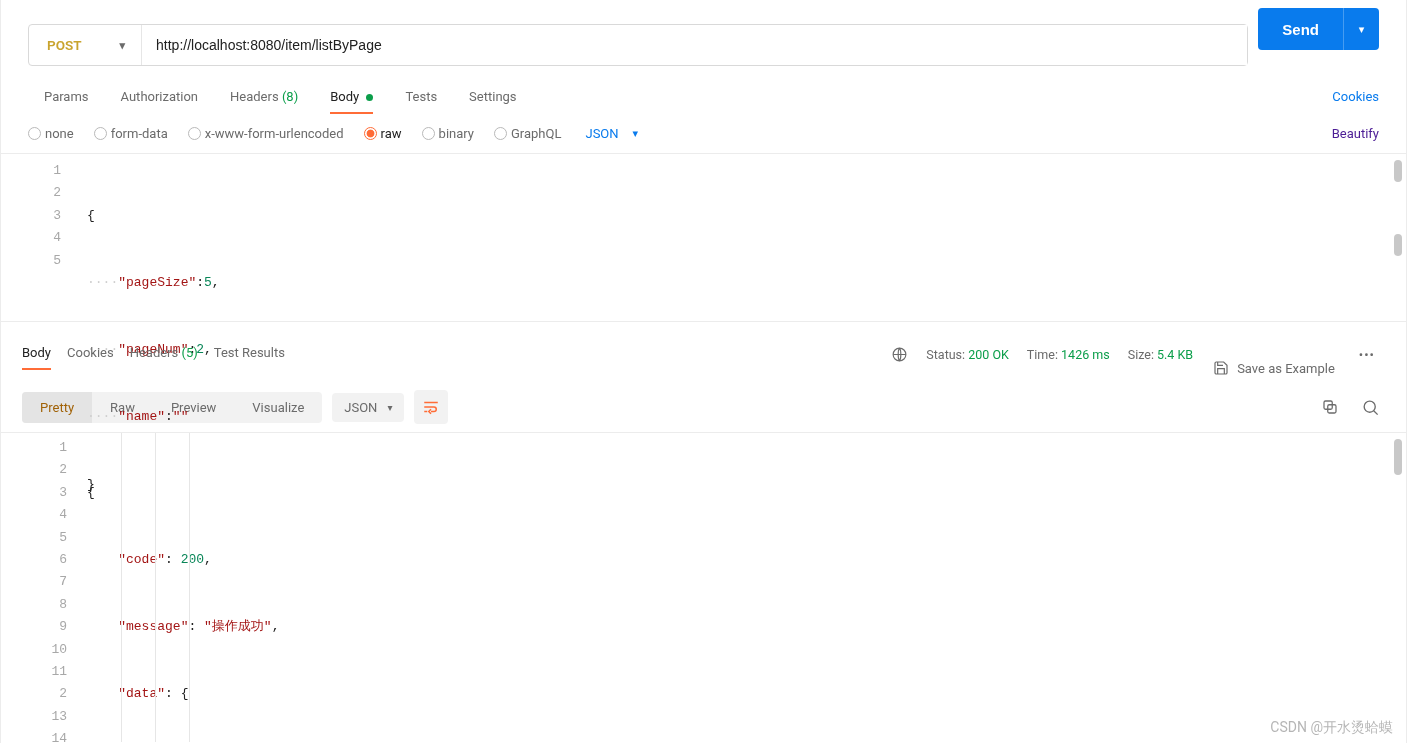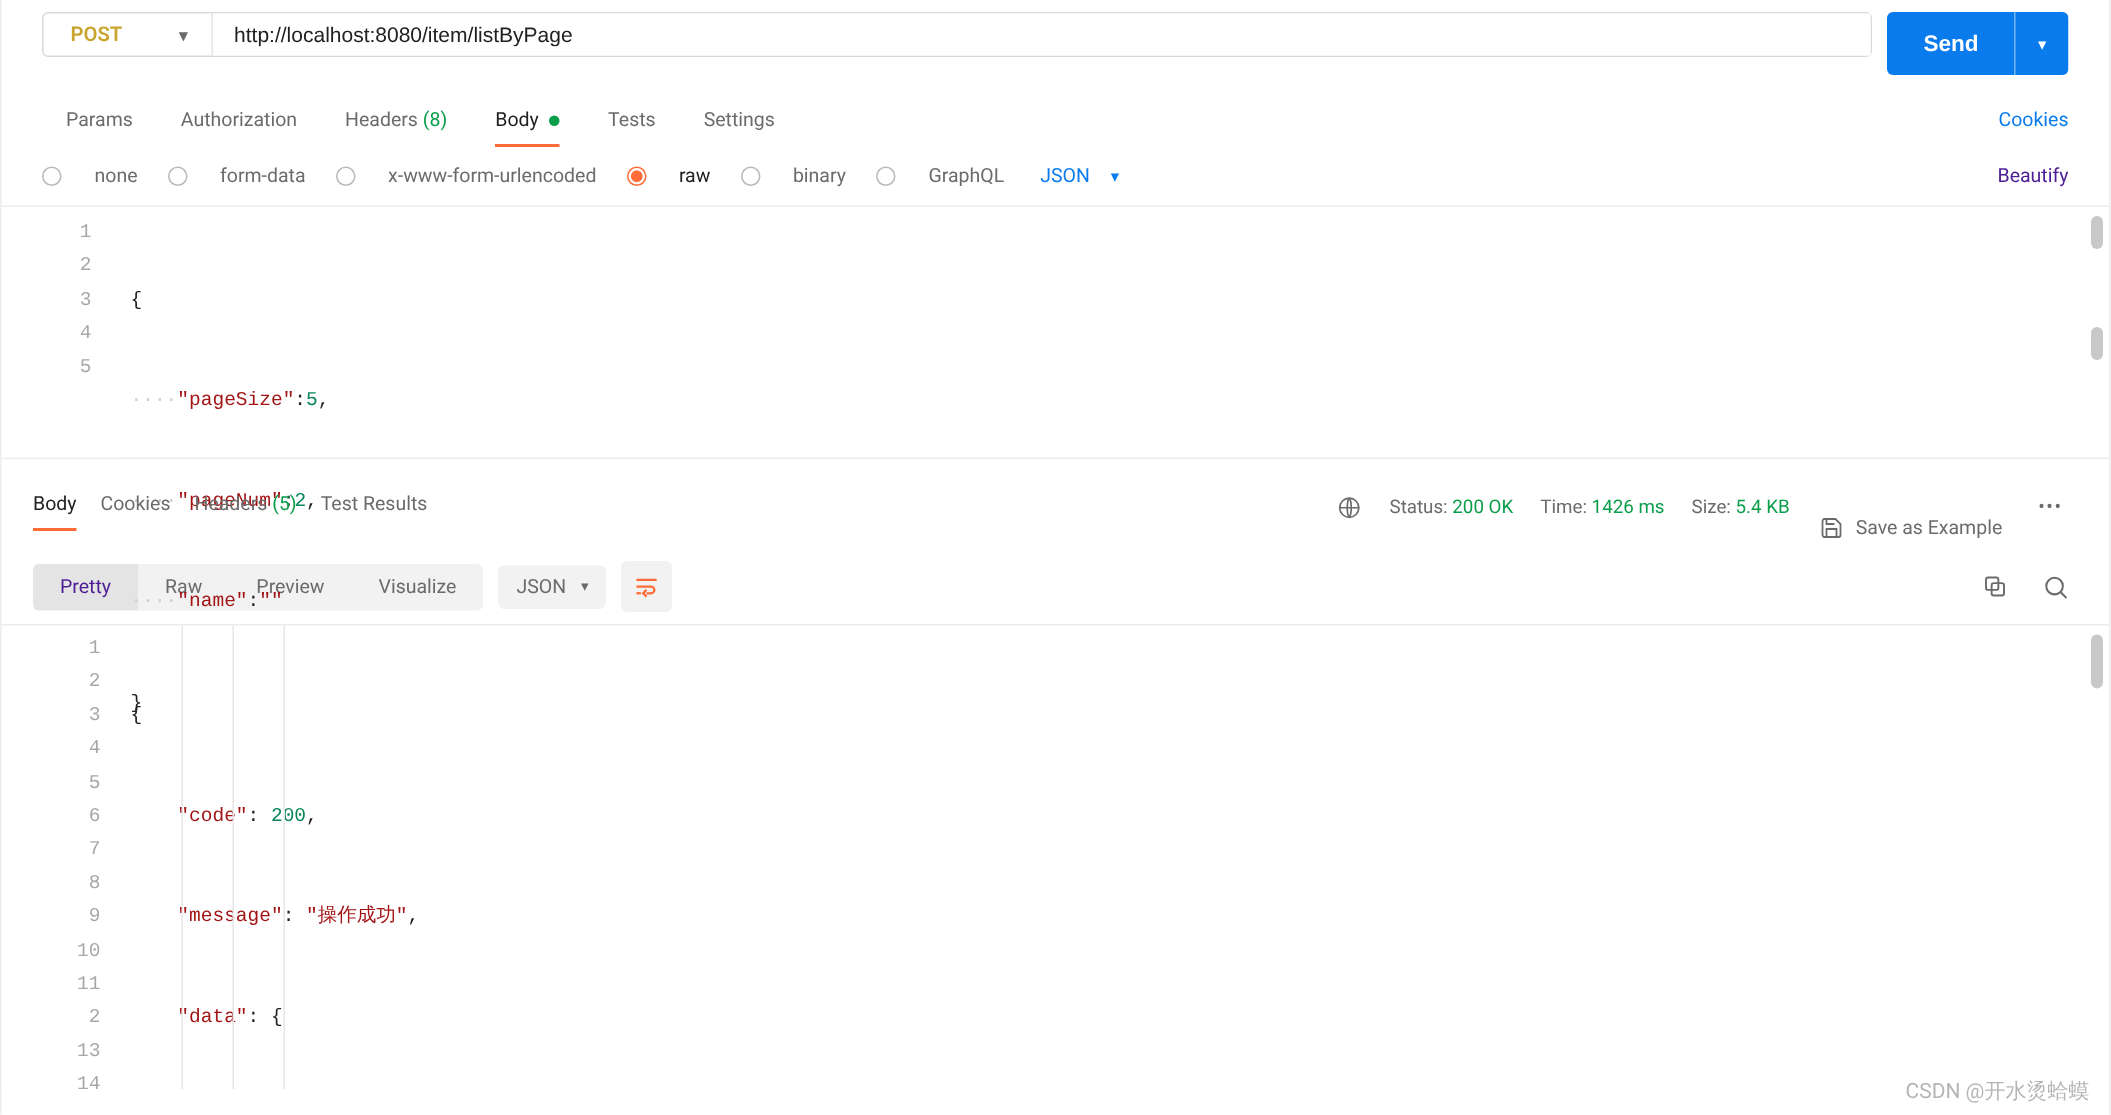--- a/index.html
+++ b/index.html
@@ -19,22 +19,23 @@
 .request-bar {
   display: flex;
   padding: 8px 27px 10px 27px;
   gap: 10px;
 }
 .method-url {
   display: flex;
   flex: 1;
   border: 1px solid #d9d9d9;
   border-radius: 4px;
-  height: 30px;
+  height: 42px;
   background: #fff;
+  margin-top: 16px;
 }
 .method-select {
   display: flex;
   align-items: center;
   gap: 38px;
   padding: 0 16px 0 18px;
   border-right: 1px solid #e6e6e6;
   font-weight: 600;
   color: #c9a42e;
   font-size: 13.5px;
@@ -116,21 +117,21 @@
 .body-row {
   display: flex;
   align-items: center;
   padding: 10px 27px 12px 27px;
   gap: 20px;
   font-size: 13px;
 }
 .radio-opt {
   display: flex;
   align-items: center;
-  gap: 22px;
+  gap: 4px;
   color: #6b6b6b;
   cursor: pointer;
 }
 .radio-opt .r {
   width: 13px; height: 13px;
   border-radius: 50%;
   border: 1.5px solid #b9b9b9;
   display: inline-block;
 }
 .radio-opt.sel { color: #212121; }
@@ -236,21 +237,21 @@
   overflow: hidden;
 }
 .pill {
   padding: 8px 18px;
   color: #6b6b6b;
   font-size: 13px;
   cursor: pointer;
 }
 .pill.active {
   background: #e4e4e4;
-  color: #4c1d95;
+  color: #a16207;
 }
 .json-dd2 {
   display: flex;
   align-items: center;
   gap: 10px;
   background: #f2f2f2;
   padding: 7px 12px;
   border-radius: 4px;
   color: #6b6b6b;
   font-size: 13px;

